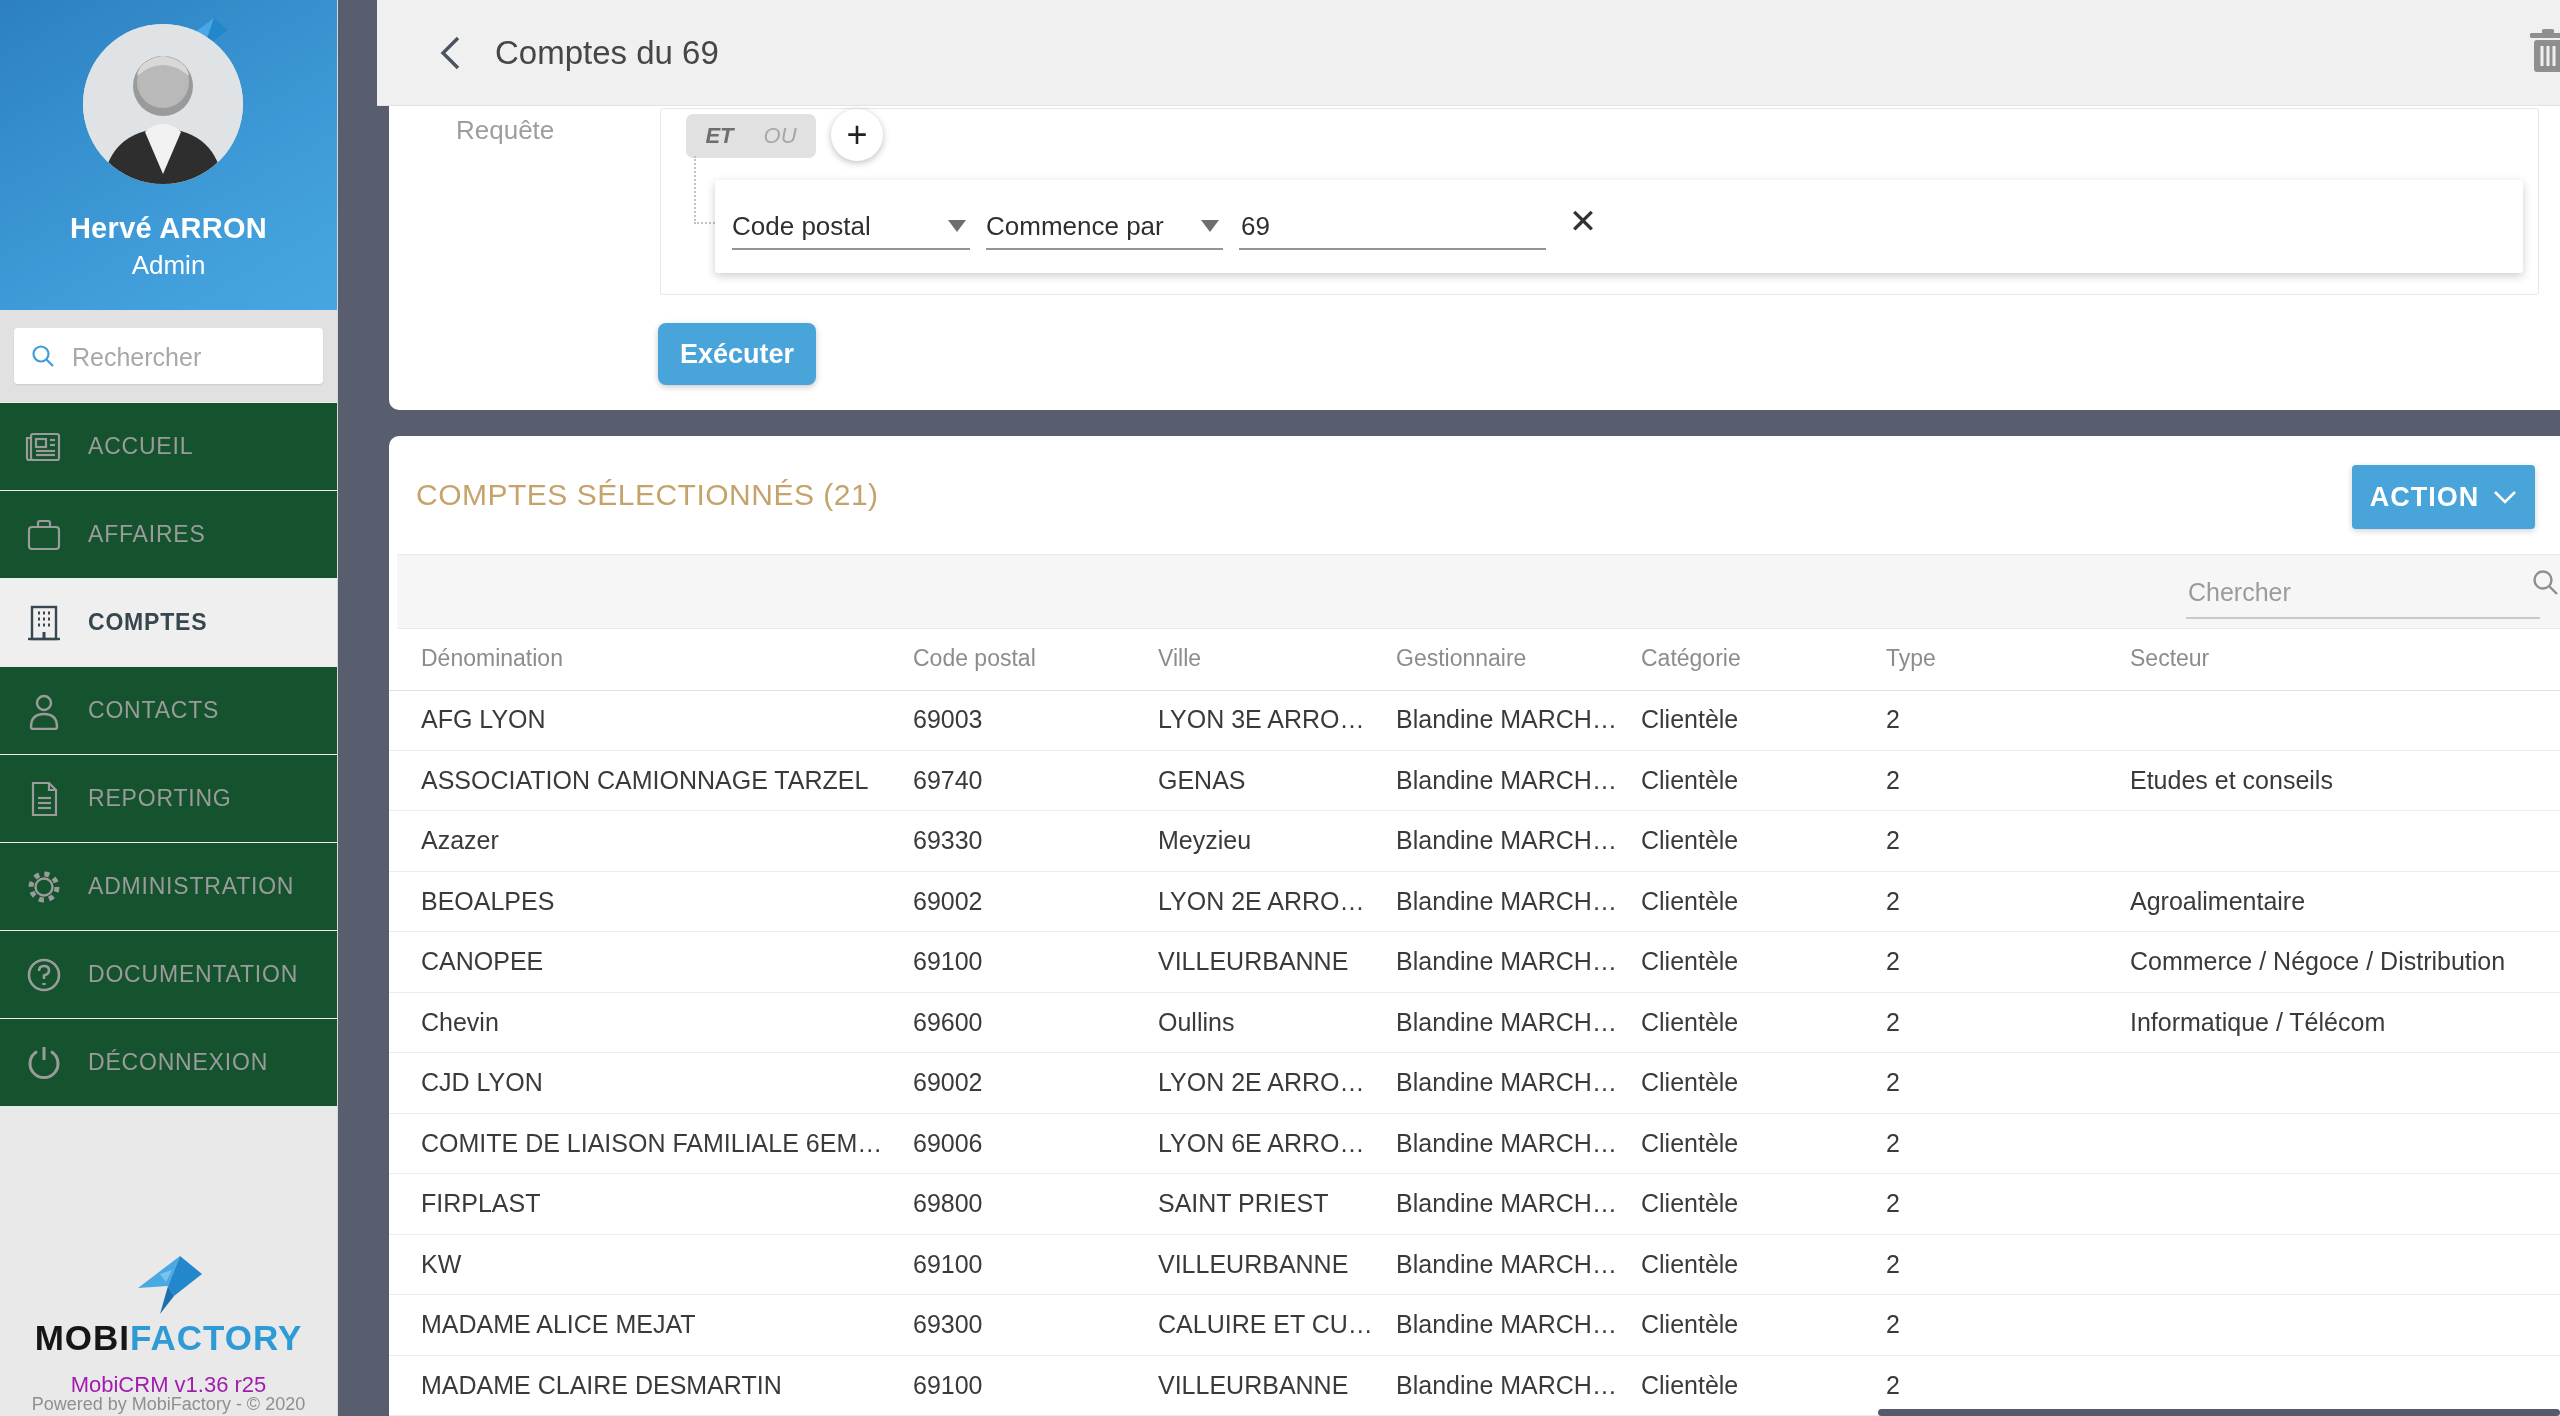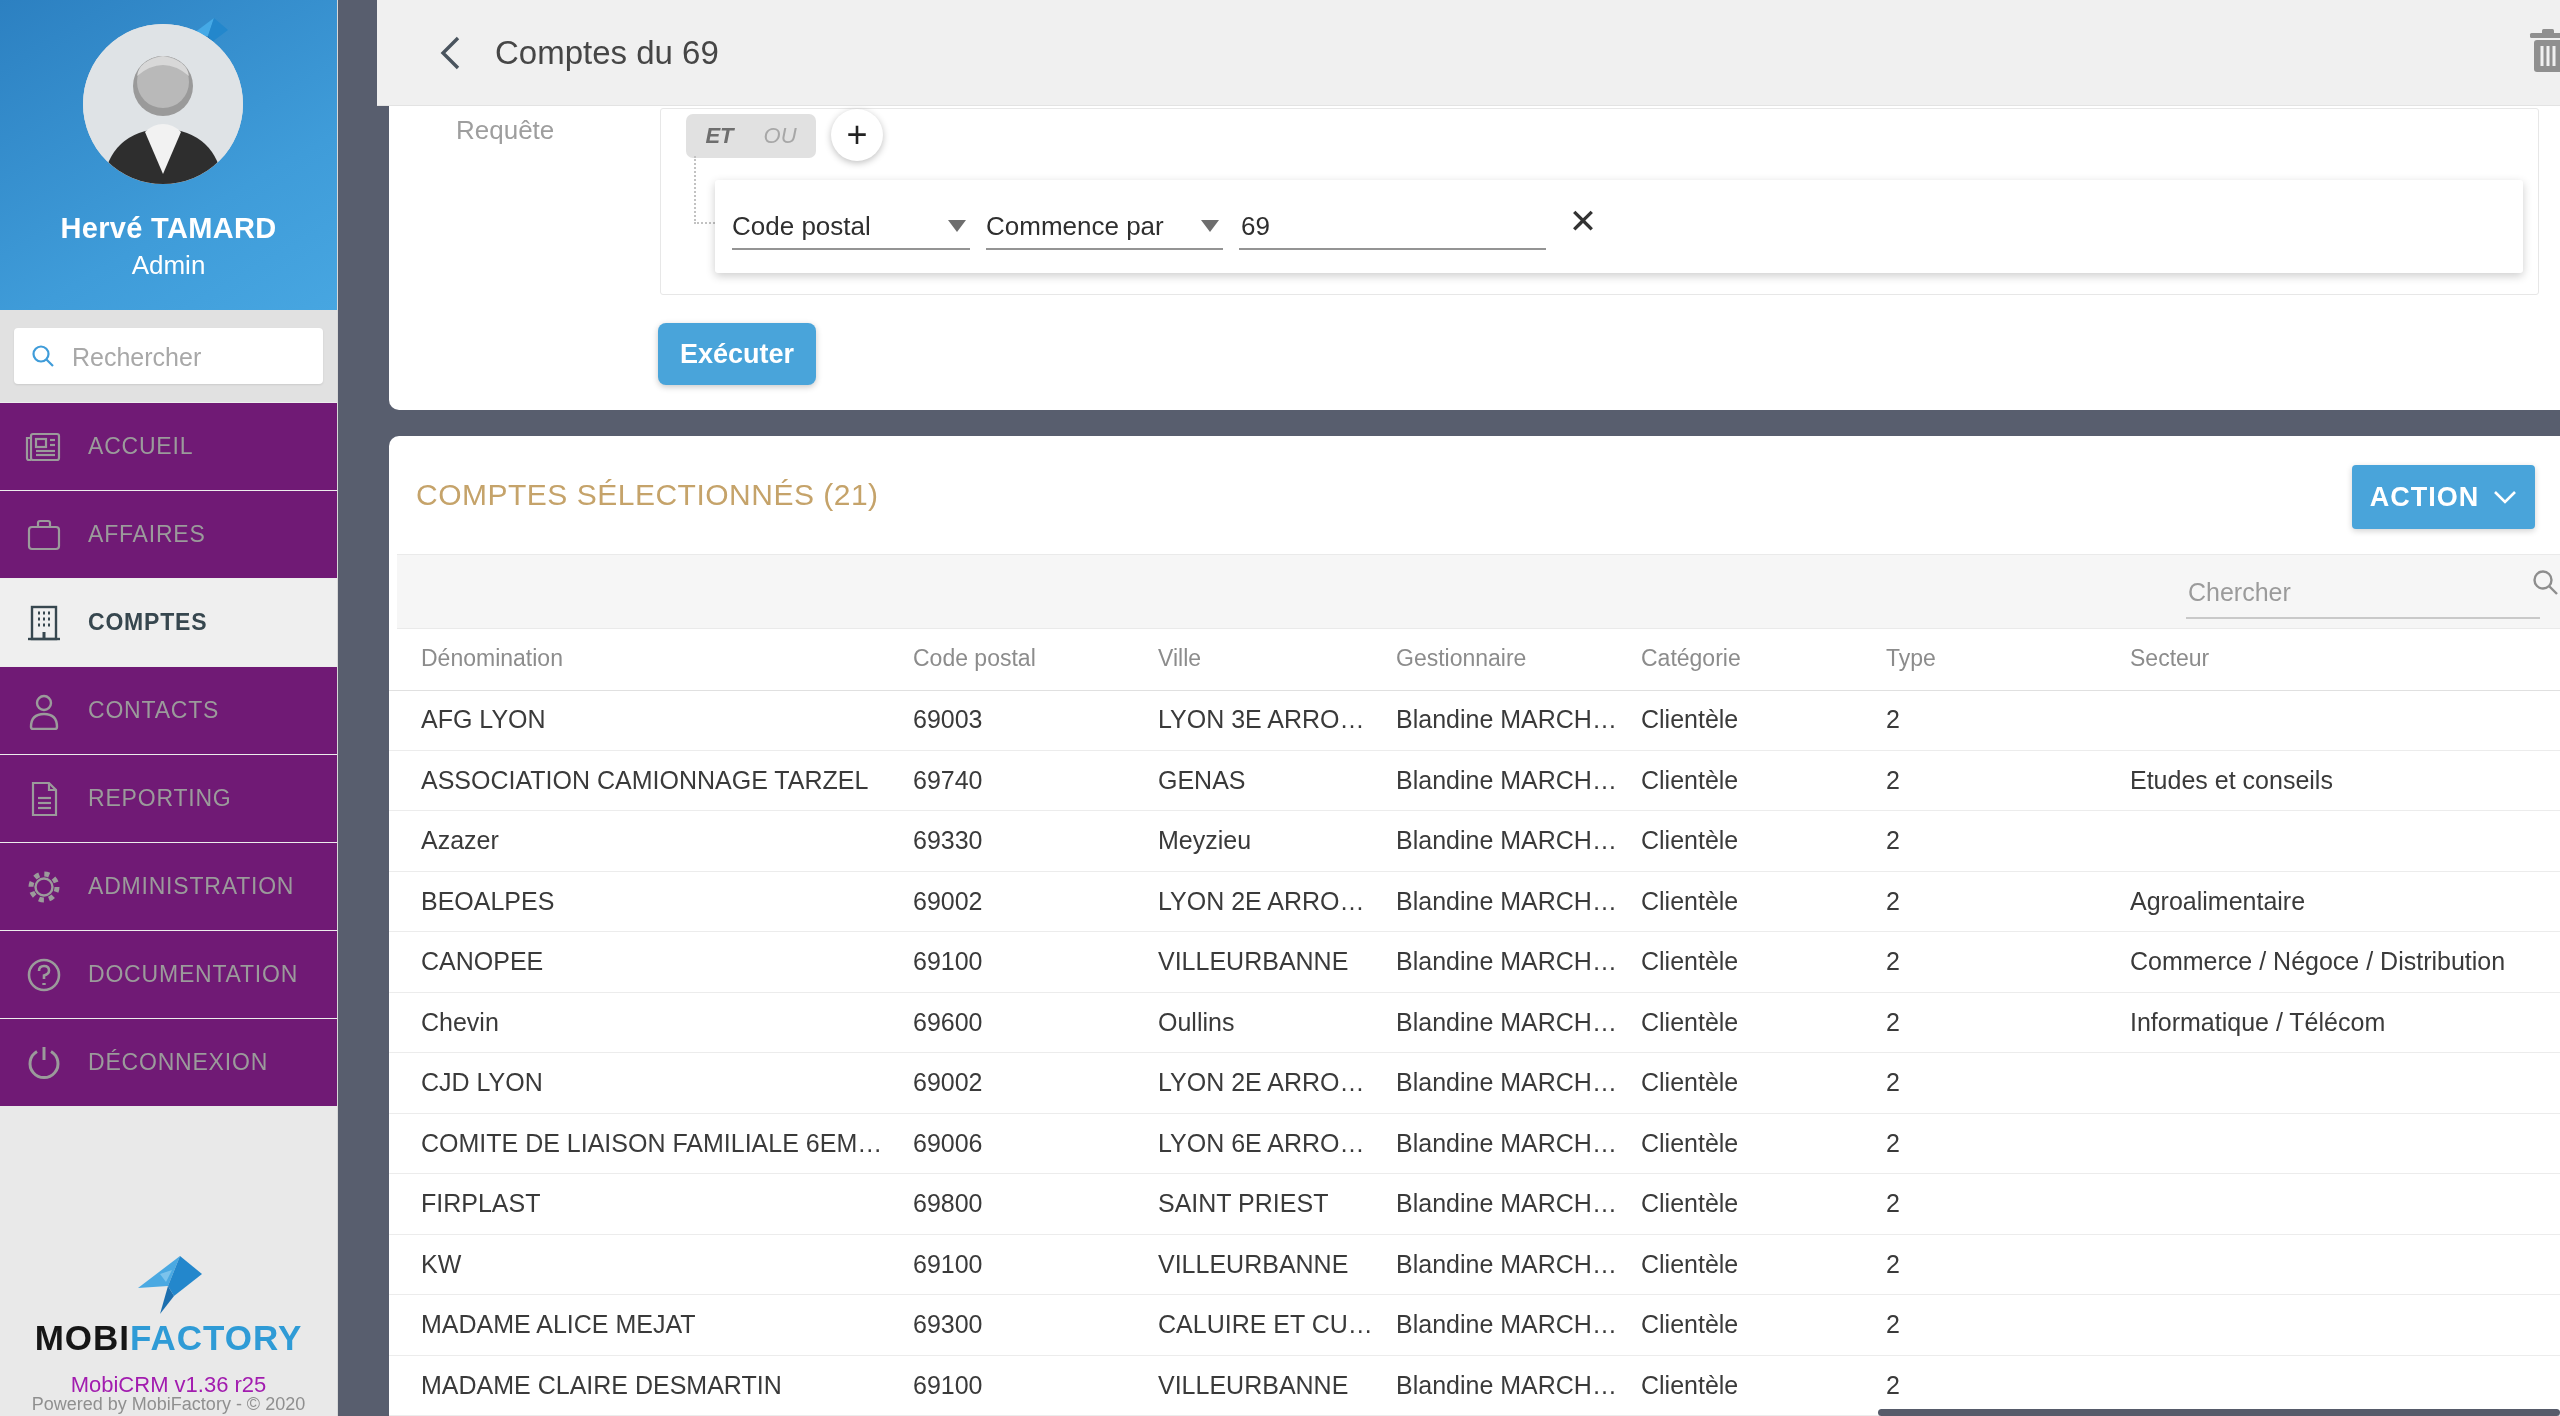--- a/index.html
+++ b/index.html
@@ -15,21 +15,21 @@
   .avatar{position:absolute;left:83px;top:24px;width:160px;height:160px;border-radius:50%;overflow:hidden;background:#d9dde0;}
   .bird-deco{position:absolute;left:188px;top:16px;}
   .profile-name{position:absolute;left:0;top:212px;width:100%;text-align:center;color:#fff;font-size:29px;font-weight:bold;letter-spacing:.3px;}
   .profile-role{position:absolute;left:0;top:250px;width:100%;text-align:center;color:#fff;font-size:26px;}
   .search-strip{position:absolute;left:0;top:310px;width:100%;height:92px;background:#e1e1e1;}
   .search-box{position:absolute;left:14px;top:18px;right:14px;height:56px;background:#fff;border-radius:4px;box-shadow:0 1px 2px rgba(0,0,0,.10);}
   .search-box svg{position:absolute;left:16px;top:15px;}
   .search-box input{position:absolute;left:56px;top:0;width:230px;height:56px;border:none;outline:none;font-size:25px;color:#555;background:transparent;font-family:inherit;}
   .search-box input::placeholder{color:#a8a8a8;}
   .nav{position:absolute;left:0;top:402px;width:100%;border-top:1px solid #ededed;}
-  .nav-item{position:relative;height:87px;border-bottom:1px solid #ededed;display:flex;align-items:center;cursor:pointer;background:#701a75;}
+  .nav-item{position:relative;height:87px;border-bottom:1px solid #ededed;display:flex;align-items:center;cursor:pointer;background:#14532d;}
   .nav-item .nav-icon{position:absolute;left:24px;width:40px;height:40px;display:flex;align-items:center;justify-content:center;}
   .nav-item .nav-label{margin-left:88px;font-size:23px;letter-spacing:.8px;color:#9b9b9b;}
   .nav-item svg{stroke:#9b9b9b;}
   .nav-item.active{background:#efefef;text-align:center;}
   .nav-item.active .nav-label{color:#37474f;font-weight:bold;}
   .nav-item.active svg{stroke:#37474f;}
   .sidebar-footer{position:absolute;left:0;top:1106px;width:100%;height:310px;background:#e9e9e9;}
   .brand{position:absolute;left:0;top:212px;width:100%;text-align:center;font-size:35px;font-weight:bold;letter-spacing:1px;}
   .brand .mobi{color:#161616;}
   .brand .factory{color:#2f9bd6;}
@@ -87,21 +87,21 @@
     <div class="avatar">
       <svg width="160" height="160" viewBox="0 0 160 160">
         <rect width="160" height="160" fill="#dfe3e6"></rect>
         <circle cx="80" cy="62" r="30" fill="#9a9a9a"></circle>
         <path d="M20 160 Q26 108 80 104 Q134 108 140 160 Z" fill="#2e2e2e"></path>
         <path d="M62 108 L80 150 L98 108 Q90 100 80 100 Q70 100 62 108 Z" fill="#f2f2f2"></path>
         <circle cx="80" cy="58" r="26" fill="#b9b9b9"></circle>
         <path d="M54 52 Q80 30 106 52 Q104 36 80 32 Q56 36 54 52 Z" fill="#d8d8d8"></path>
       </svg>
     </div>
-    <div class="profile-name">Hervé TAMARD</div>
+    <div class="profile-name">Hervé ARRON</div>
     <div class="profile-role">Admin</div>
   </div>
 
   <div class="search-strip">
     <div class="search-box">
       <svg width="26" height="26" viewBox="0 0 26 26" fill="none" stroke="#3f9cd9" stroke-width="2.2">
           <circle cx="11" cy="11" r="7.5"></circle>
           <line x1="16.5" y1="16.5" x2="23" y2="23"></line>
         </svg>
       <input type="text" placeholder="Rechercher" style="">

